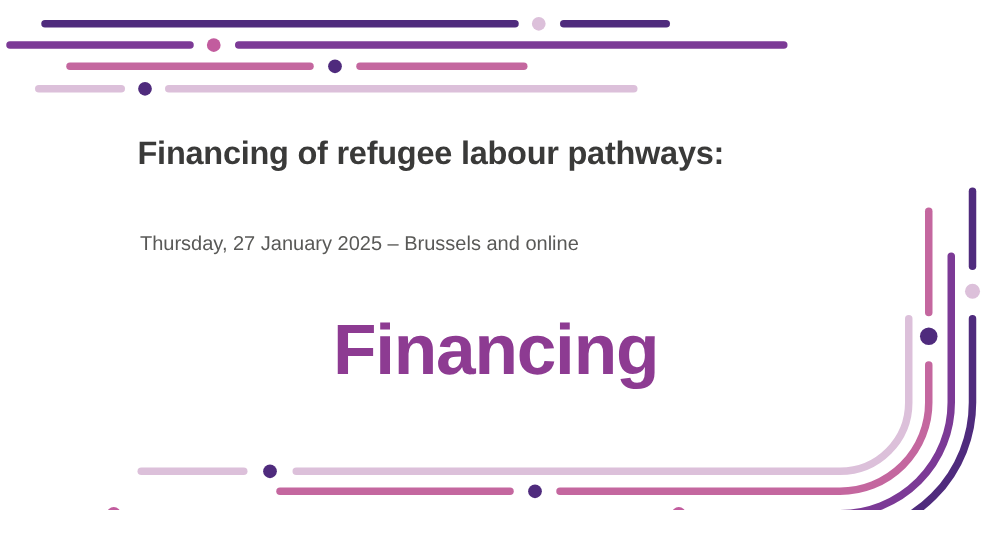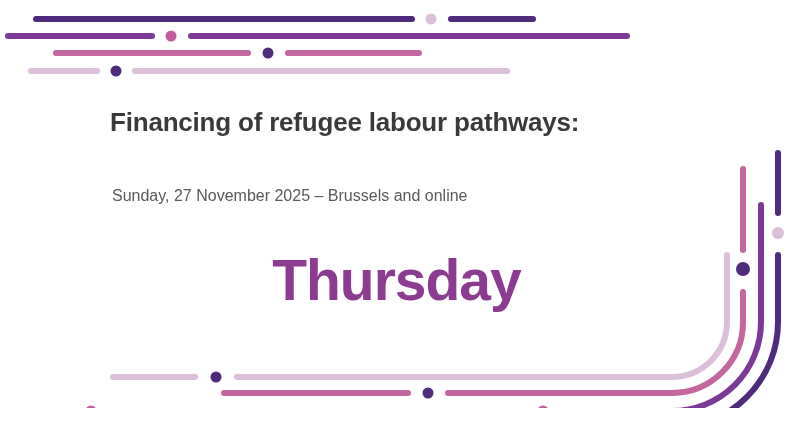--- a/index.html
+++ b/index.html
@@ -88,17 +88,17 @@
       <path class="ln s-dp" d="M642 428 H672 A106 106 0 0 0 778 322 V255"></path>
       <circle class="f-lp" cx="778" cy="233" r="6"></circle>
       <path class="ln s-dp" d="M778 213 V153"></path>
     </g>
   </svg>
 
   <div class="title-block">
     <div>Financing of refugee labour pathways:</div>
   </div>
 
-  <div class="subtitle">Sunday, 27 November 2025 – Brussels and online</div>
+  <div class="subtitle">Thursday, 27 January 2025 – Brussels and online</div>
 
-  <div class="recording">Thursday</div>
+  <div class="recording">Financing</div>
 
 </div>
 
 </body></html>

